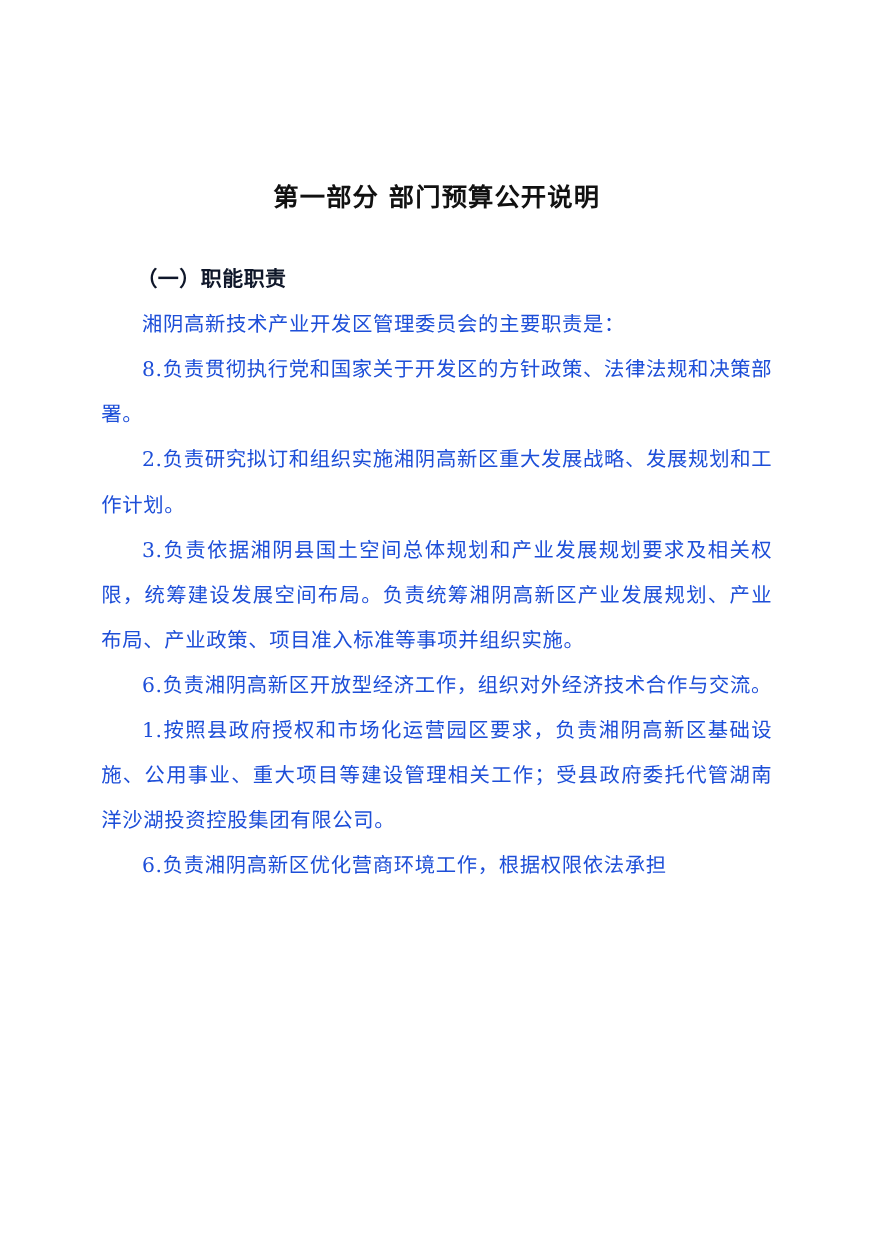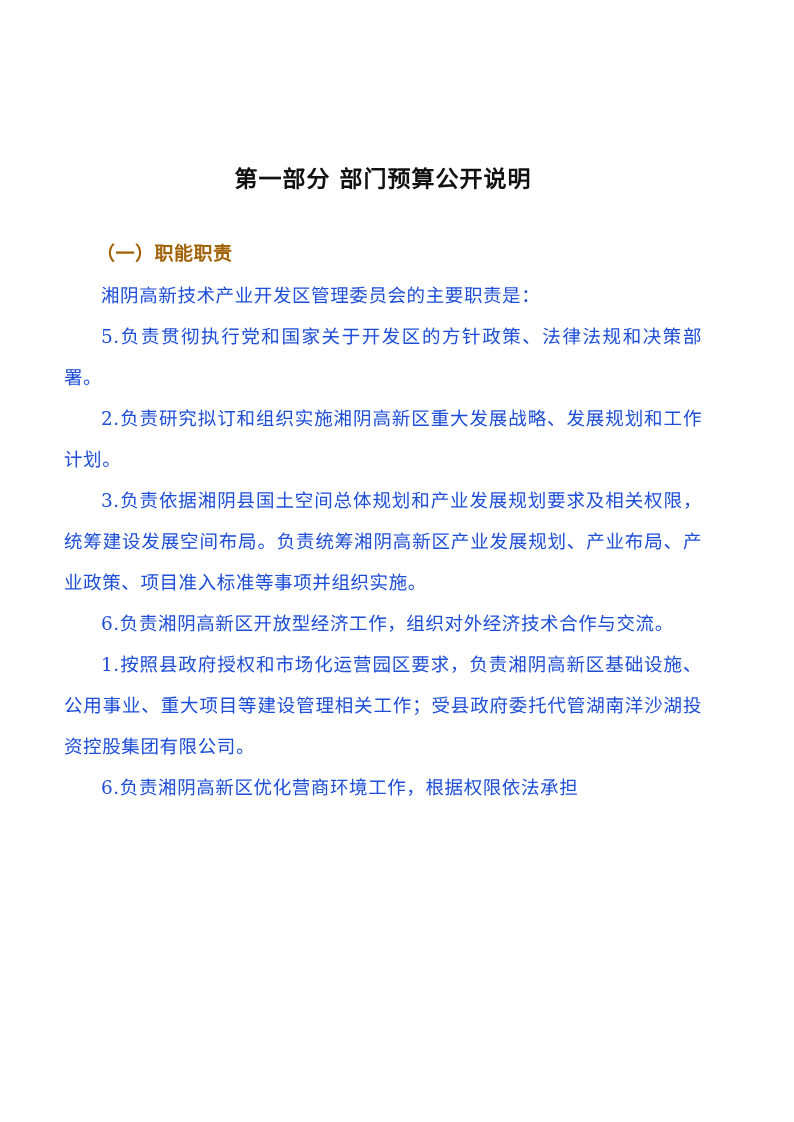--- a/index.html
+++ b/index.html
@@ -12,21 +12,21 @@
     height: 1122px;
     font-family: "DejaVu Serif", "Liberation Serif", serif;
     color: #1a1a1a;
     -webkit-font-smoothing: antialiased;
   }
   .page {
     position: relative;
     width: 794px;
     height: 1122px;
     box-sizing: border-box;
-    padding: 160px 92px 70px 64px;
+    padding: 160px 92px 70px 92px;
     background: #ffffff;
   }
   .doc-title {
     text-align: center;
     font-size: 23px;
     font-weight: bold;
     letter-spacing: 1px;
     margin: 0 0 44px 0;
     color: #111111;
   }
@@ -37,21 +37,21 @@
     text-indent: 32px;
     letter-spacing: 0.5px;
     color: #111111;
   }
   .heading-2 {
     font-size: 19px;
     font-weight: bold;
     margin: 0 0 10px 0;
     text-indent: 32px;
     letter-spacing: 0.5px;
-    color: #a16207;
+    color: #0f172a;
   }
   .para {
     font-size: 18.5px;
     line-height: 41px;
     margin: 0;
     text-indent: 37px;
     text-align: justify;
     text-justify: inter-ideograph;
     letter-spacing: 0.6px;
     color: #1d4ed8;
@@ -64,20 +64,20 @@
 <body>
 
 <div class="page">
 
   <h1 class="doc-title">第一部分 部门预算公开说明</h1>
 
 
   <h3 class="heading-2">（一）职能职责</h3>
 
   <p class="para">湘阴高新技术产业开发区管理委员会的主要职责是：</p>
-  <p class="para">5.负责贯彻执行党和国家关于开发区的方针政策、法律法规和决策部署。</p>
+  <p class="para">8.负责贯彻执行党和国家关于开发区的方针政策、法律法规和决策部署。</p>
   <p class="para">2.负责研究拟订和组织实施湘阴高新区重大发展战略、发展规划和工作计划。</p>
   <p class="para">3.负责依据湘阴县国土空间总体规划和产业发展规划要求及相关权限，统筹建设发展空间布局。负责统筹湘阴高新区产业发展规划、产业布局、产业政策、项目准入标准等事项并组织实施。</p>
   <p class="para">6.负责湘阴高新区开放型经济工作，组织对外经济技术合作与交流。</p>
   <p class="para">1.按照县政府授权和市场化运营园区要求，负责湘阴高新区基础设施、公用事业、重大项目等建设管理相关工作；受县政府委托代管湖南洋沙湖投资控股集团有限公司。</p>
   <p class="para">6.负责湘阴高新区优化营商环境工作，根据权限依法承担</p>
 
 </div>
 
 </body></html>

